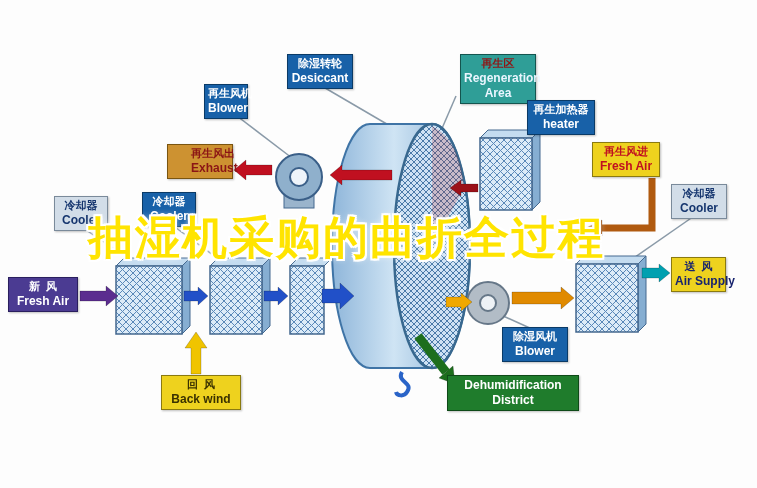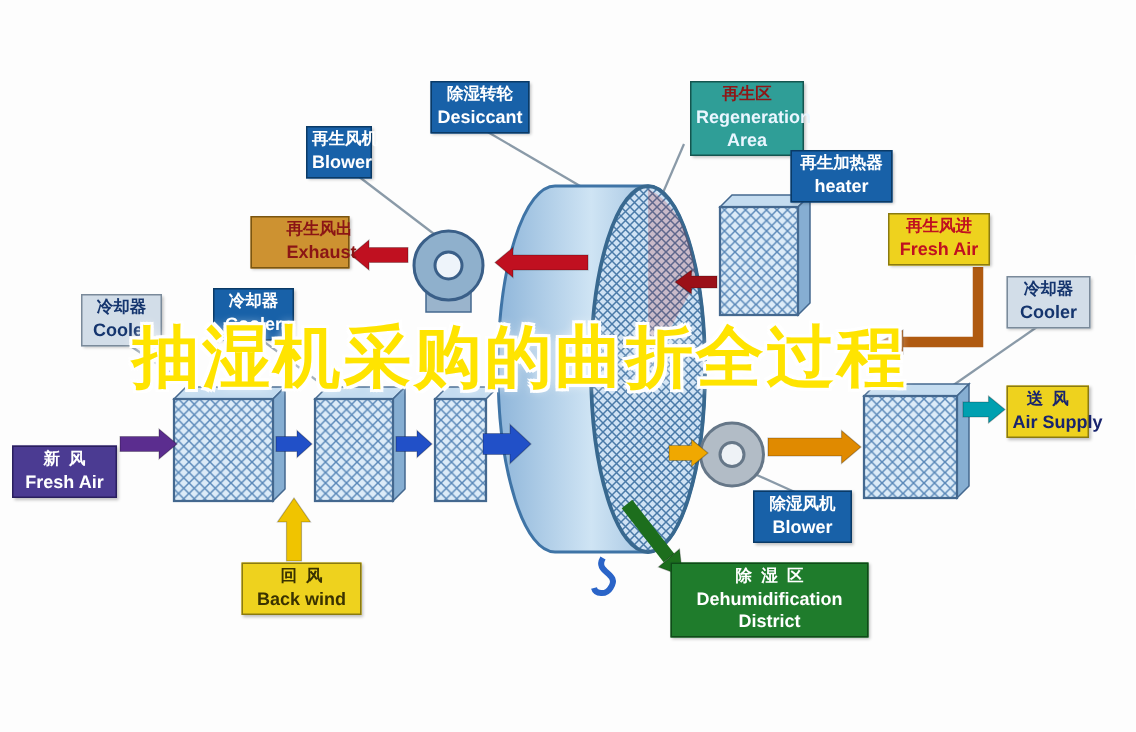--- a/index.html
+++ b/index.html
@@ -21,21 +21,21 @@
   .lbl .en { font-size:12px; }
 
   .c-blue        { background:var(--label-blue);   color:#ffffff; border-color:#0a3a66; }
   .c-teal        { background:var(--label-teal);   color:#eaf6ff; border-color:#14554f;margin-left:40px; }
   .c-teal .zh    { color:#8f1616; }
   .c-orange      { background:var(--label-orange); color:#8b1515; border-color:#7a5510;padding-left:23px; }
   .c-yellow-red  { background:var(--label-yellow); color:#c01020; border-color:#8a7a10; }
   .c-yellow-navy { background:var(--label-yellow); color:#18246e; border-color:#8a7a10; }
   .c-yellow-dark { background:var(--label-yellow); color:#3a3200; border-color:#8a7a10; }
   .c-grey        { background:var(--label-grey);   color:#15356e; border-color:#7a8a9a; }
-  .c-purple      { background:var(--label-purple); color:#ffffff; border-color:#2a1f5e;margin-top:20px; }
+  .c-purple      { background:var(--label-purple); color:#ffffff; border-color:#2a1f5e; }
   .c-green       { background:var(--label-green);  color:#ffffff; border-color:#0f4a18; }
 
   #lbl-regen-blower     { left:204px; top:84px;  width:44px;text-align:right; }
   #lbl-desiccant        { left:287px; top:54px;  width:66px; }
   #lbl-regen-area       { left:420px; top:54px;  width:76px; }
   #lbl-regen-heater     { left:527px; top:100px;  width:68px; }
   #lbl-exhaust          { left:167px; top:144px; width:66px; }
   #lbl-regen-fresh-air  { left:592px; top:142px; width:68px; }
   #lbl-cooler-l1        { left:54px;  top:196px; width:54px; }
   #lbl-cooler-l2        { left:142px; top:192px; width:54px; }
@@ -211,20 +211,19 @@
     <span class="zh">回  风</span>
     <span class="en">Back wind</span>
   </div>
 
   <div class="lbl c-blue" id="lbl-dehumid-blower">
     <span class="zh">除湿风机</span>
     <span class="en">Blower</span>
   </div>
 
   <div class="lbl c-green" id="lbl-dehumid-district">
-    <span class="zh">除  湿  区</span>
     <span class="en">Dehumidification</span>
     <span class="en">District</span>
   </div>
 
   <div class="title-overlay">抽湿机采购的曲折全过程</div>
 
 </div>
 
 </body></html>

